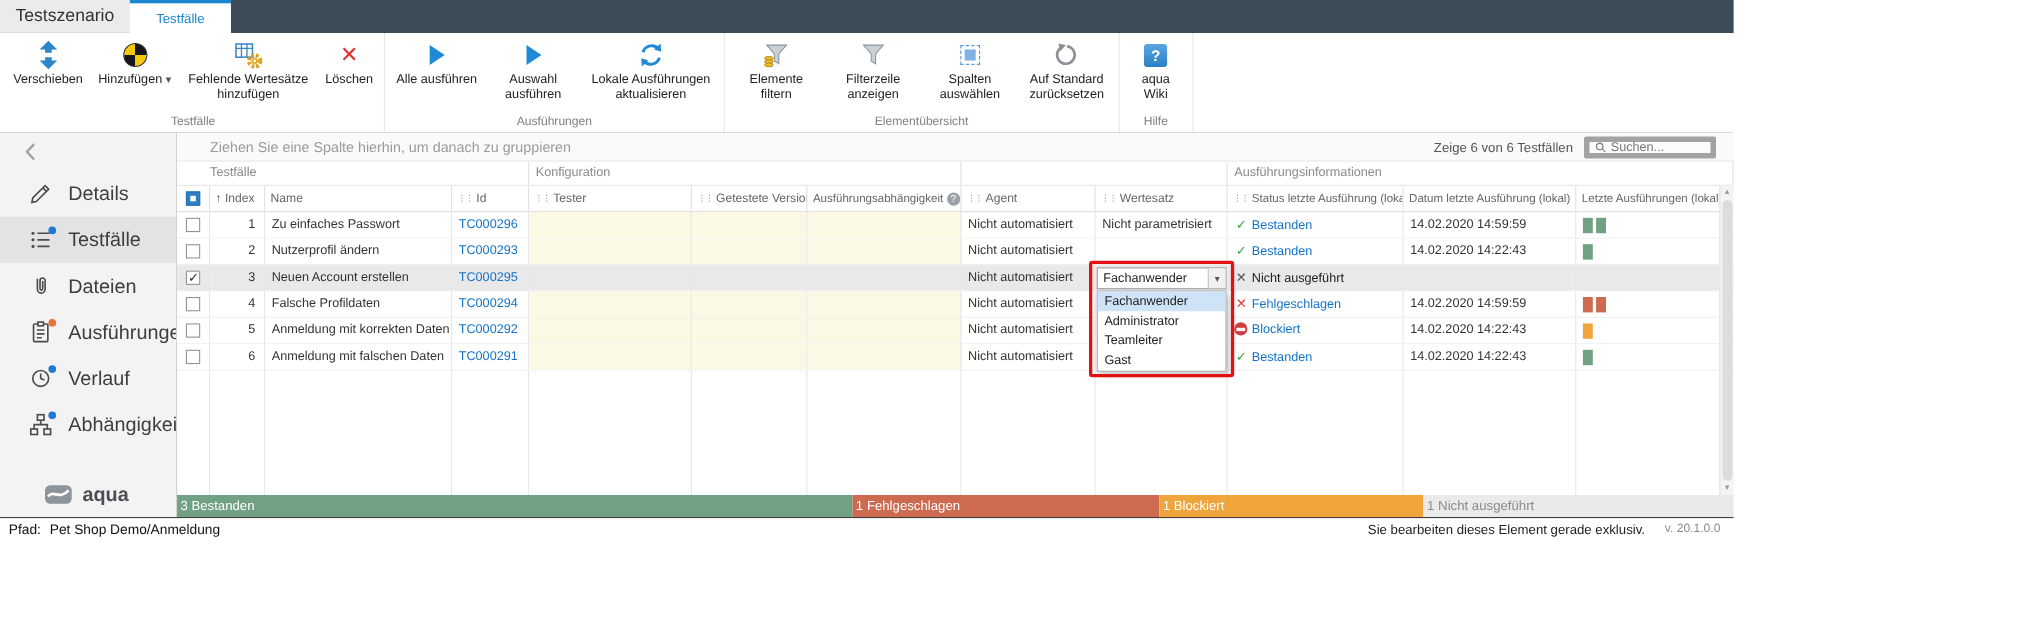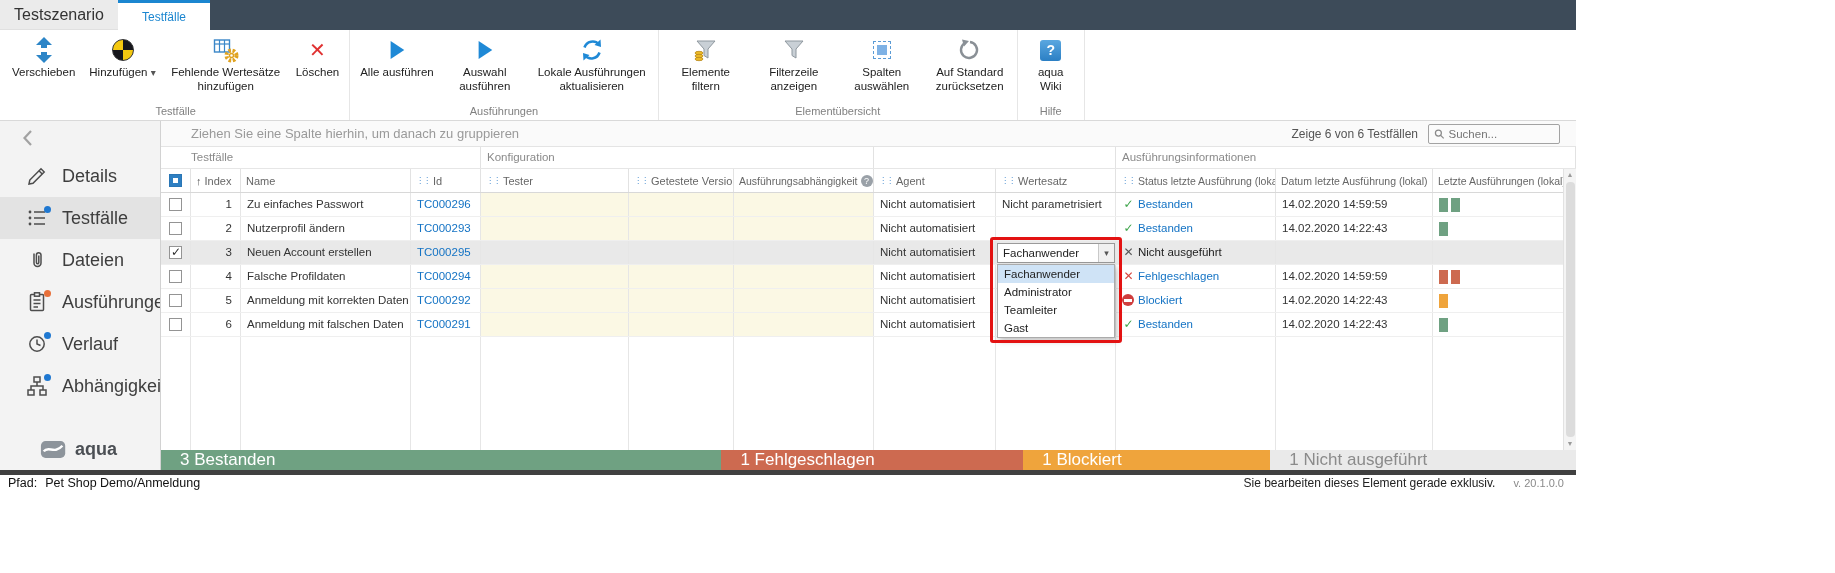--- a/index.html
+++ b/index.html
@@ -41,21 +41,21 @@
   .badge{position:absolute;width:7px;height:7px;border-radius:50%;top:9px;left:44px;}
   .badge.blue{background:#1f78d1;}
   .badge.orange{background:#e8703a;}
   .side-logo{margin-top:auto;display:flex;align-items:center;gap:7px;padding:0 0 10px 40px;color:#4b4f54;font-size:18px;font-weight:bold;}
 
   
   .grid{flex:1;position:relative;display:flex;flex-direction:column;border-left:1px solid #d2d2d2;background:#fff;min-width:0;}
   .groupbar{height:26px;background:#fafafa;border-bottom:1px solid #e4e4e4;display:flex;align-items:center;}
   .group-hint{margin-left:30px;color:#9a9a9a;font-size:13px;}
   .countlbl{margin-left:auto;color:#555;font-size:12px;}
-  .search{width:132px;height:20px;border:1px solid #a3a3a3;border-radius:2px;background:#fbfbfb;display:flex;align-items:center;gap:4px;margin:0 16px 0 10px;padding:0 5px;}
+  .search{width:120px;height:20px;border:5px solid #a3a3a3;border-radius:2px;background:#fbfbfb;display:flex;align-items:center;gap:4px;margin:0 16px 0 10px;padding:0 5px;}
   .search input{border:none;outline:none;background:transparent;font-size:11.5px;color:#333;width:100%;font-family:inherit;}
   .ghdr{height:22px;display:flex;border-bottom:1px solid #e6e6e6;background:#fff;}
   .gcell{color:#8a8a8a;font-size:11.5px;line-height:21px;border-right:1px solid #e2e2e2;padding-left:6px;overflow:hidden;white-space:nowrap;flex:0 0 auto;}
   .gcell.first{padding-left:30px;}
   .chdr{height:24px;display:flex;border-bottom:1px solid #d8d8d8;background:#fff;}
   .hcell{font-size:11px;color:#666;border-right:1px solid #e2e2e2;padding:0 5px;overflow:hidden;white-space:nowrap;display:flex;align-items:center;gap:3px;flex:0 0 auto;}
   .hcell.fs10{font-size:10.5px;}
   .fdots{color:#4a90d2;font-size:8px;line-height:1;letter-spacing:-1px;}
   .sortar{color:#555;font-size:11px;}
   .info{width:12px;height:12px;border-radius:50%;background:#9aa1a8;color:#fff;font-size:9px;line-height:12px;text-align:center;flex:0 0 auto;}
@@ -78,39 +78,39 @@
   .cb.checked::after{content:"✓";position:absolute;left:1px;top:-1px;font-size:12px;font-weight:bold;color:#2b2b2b;line-height:13px;}
   .st-ic{display:inline-block;width:13px;text-align:center;font-weight:bold;margin-right:3px;font-size:12px;}
   .st-ic.ok{color:#3da44a;}
   .st-ic.fail{color:#d6443c;}
   .st-ic.nr{color:#555;}
   .noentry{display:inline-block;width:12px;height:12px;border-radius:50%;background:#cf3d3d;position:relative;vertical-align:-2px;margin-right:4px;}
   .noentry::after{content:"";position:absolute;left:2px;top:4.5px;width:8px;height:3px;background:#fff;}
   .bar{display:inline-block;width:9px;height:14px;margin:5px 3px 0 0;vertical-align:top;}
   .bar-g{background:#6FA182}.bar-r{background:#CD6A50}.bar-o{background:#EFA43C}
   .statusbar{height:20px;display:flex;}
-  .seg{color:#fff;font-size:17px;line-height:20px;padding-left:19px;overflow:hidden;white-space:nowrap;}
+  .seg{color:#fff;font-size:12px;line-height:20px;padding-left:3px;overflow:hidden;white-space:nowrap;}
   .seg.muted{color:#8b8b8b;}
 
   
   .combo{position:absolute;left:836px;top:122px;width:118px;height:20px;background:#fff;border:1px solid #9a9a9a;display:flex;align-items:center;z-index:5;}
   .combo-text{flex:1;font-size:11.5px;padding-left:5px;color:#222;overflow:hidden;white-space:nowrap;}
   .combo-btn{width:16px;height:100%;background:#f1f1f1;border-left:1px solid #c9c9c9;display:flex;align-items:center;justify-content:center;font-size:9px;color:#555;}
   .popup{position:absolute;left:836px;top:143px;width:118px;background:#fff;border:1px solid #ababab;box-shadow:2px 3px 6px rgba(0,0,0,.25);z-index:5;}
   .dd-item{height:18px;line-height:18px;font-size:11.5px;padding-left:6px;color:#222;white-space:nowrap;overflow:hidden;}
   .dd-item.hl{background:#cfe3f6;}
   .redbox{position:absolute;left:829px;top:116px;width:132px;height:106px;border:3px solid #e31212;border-radius:3px;z-index:6;pointer-events:none;}
 
   
   .vscroll{position:absolute;right:0;top:48px;width:13px;height:281px;background:#f4f4f4;border-left:1px solid #e2e2e2;z-index:4;display:flex;flex-direction:column;align-items:center;}
   .vs-arrow{font-size:7px;color:#9a9a9a;height:12px;line-height:12px;}
   .vs-thumb{flex:1;width:9px;background:#dcdcdc;border-radius:4px;margin:1px 0;}
 
   
-  .footer{height:21px;border-top:5px solid #404040;display:flex;align-items:center;background:#fff;font-size:12.5px;color:#111;}
+  .footer{height:21px;border-top:1px solid #404040;display:flex;align-items:center;background:#fff;font-size:12.5px;color:#111;}
   .footer .path{margin-left:8px;display:flex;gap:8px;}
   .exclusive{margin-left:auto;font-size:12px;color:#222;}
   .version{margin:0 12px 0 18px;font-size:11px;color:#8a8a8a;}
 </style>
 </head>
 <body>
 
 <div class="app">
 
   <div class="tabbar">

